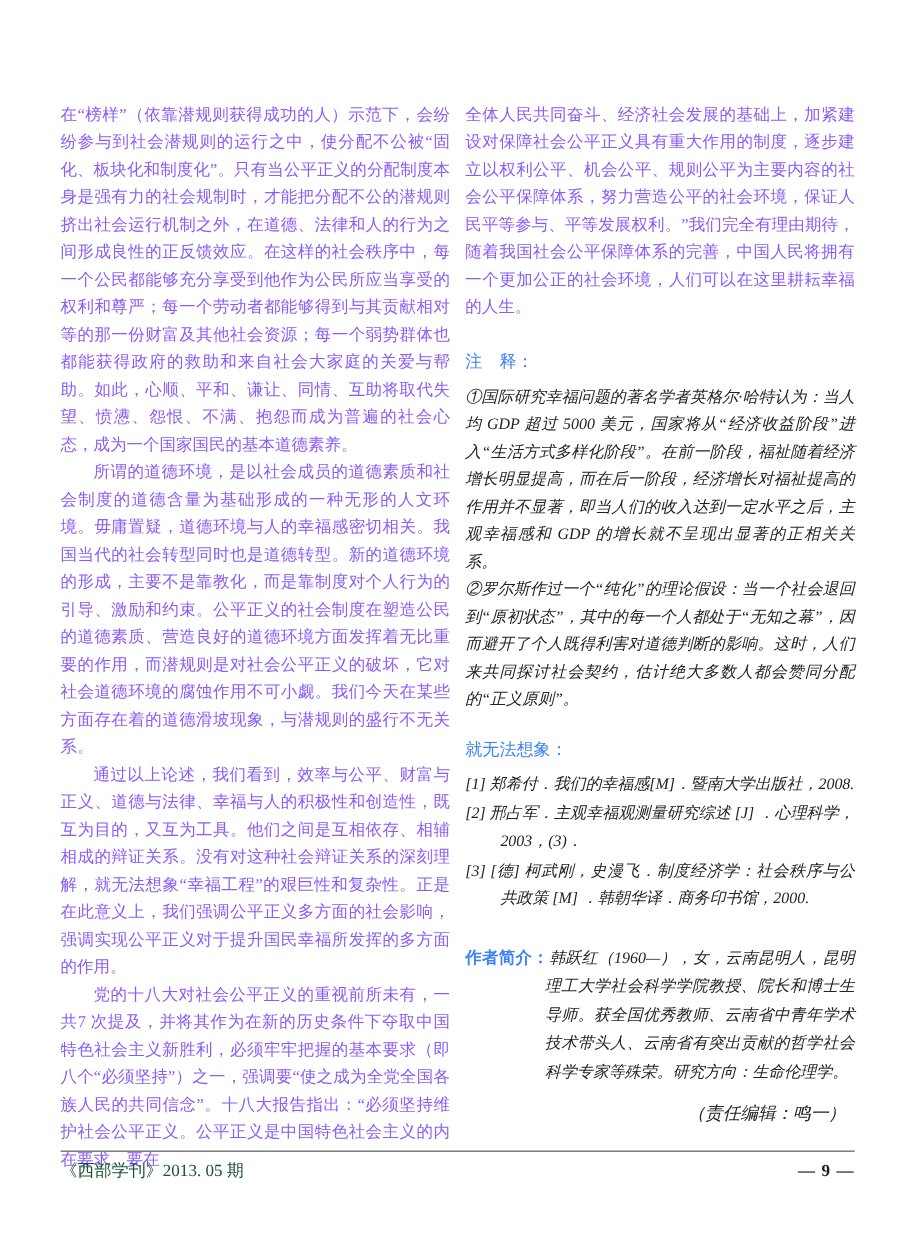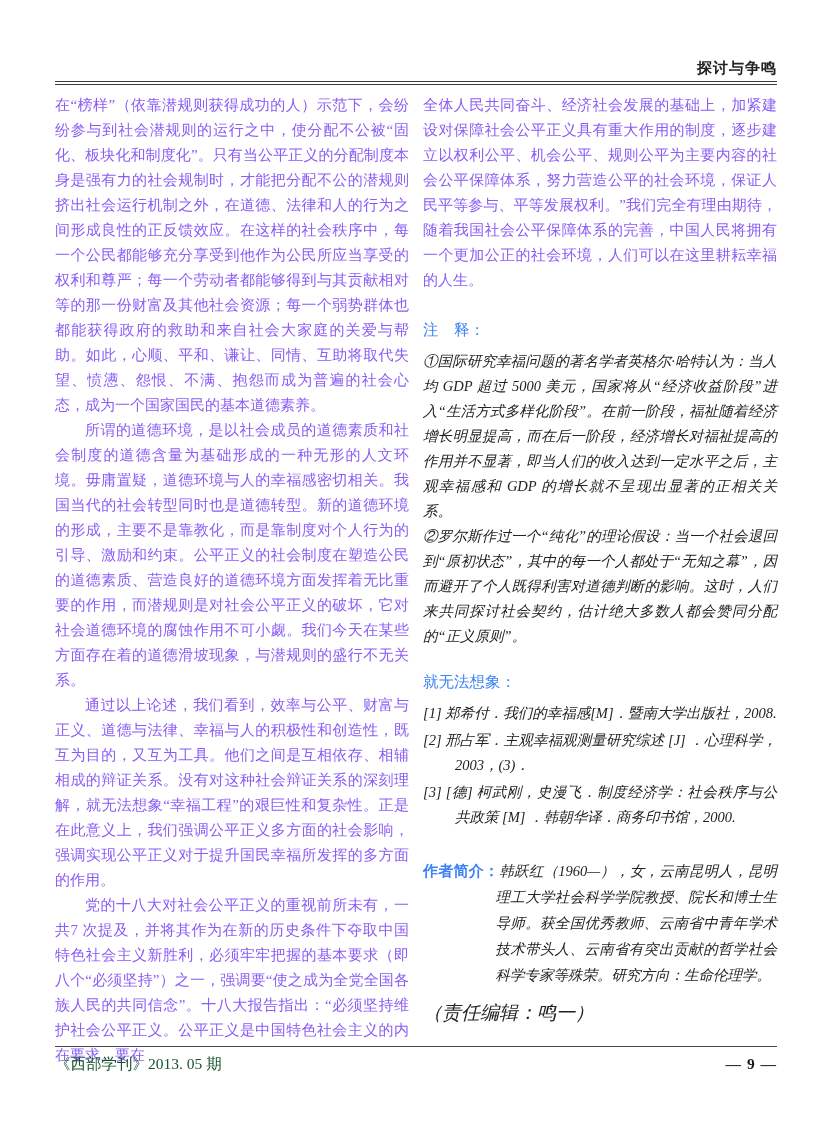--- a/index.html
+++ b/index.html
@@ -94,23 +94,23 @@
   }
   .author-label {
     font-family: "Liberation Sans", "DejaVu Sans", sans-serif;
     font-style: normal;
     font-weight: 700;
     font-size: 15px;
     color: #3b82f6;
   }
   .editor-note {
     margin-top: 12px;
-    text-align: left;
+    text-align: right;
     padding-right: 8px;
-    font-size: 19px;
+    font-size: 16px;
     line-height: 25px;
   }
   
   .footer {
     position: absolute;
     top: 1046px;
     left: 55px;
     width: 722px;
   }
   .footer-rule {
@@ -132,24 +132,20 @@
     font-weight: 700;
     color: #1c1c1c;
     letter-spacing: 1px;
   }
 </style>
 </head>
 <body>
 
 <div class="page">
 
-  <div class="header">
-    <div class="header-label">探讨与争鸣</div>
-    <div class="double-rule"></div>
-  </div>
 
   <div class="columns">
 
     <div class="col">
       <p class="body-p noindent">在“榜样”（依靠潜规则获得成功的人）示范下，会纷纷参与到社会潜规则的运行之中，使分配不公被“固化、板块化和制度化”。只有当公平正义的分配制度本身是强有力的社会规制时，才能把分配不公的潜规则挤出社会运行机制之外，在道德、法律和人的行为之间形成良性的正反馈效应。在这样的社会秩序中，每一个公民都能够充分享受到他作为公民所应当享受的权利和尊严；每一个劳动者都能够得到与其贡献相对等的那一份财富及其他社会资源；每一个弱势群体也都能获得政府的救助和来自社会大家庭的关爱与帮助。如此，心顺、平和、谦让、同情、互助将取代失望、愤懑、怨恨、不满、抱怨而成为普遍的社会心态，成为一个国家国民的基本道德素养。</p>
       <p class="body-p">所谓的道德环境，是以社会成员的道德素质和社会制度的道德含量为基础形成的一种无形的人文环境。毋庸置疑，道德环境与人的幸福感密切相关。我国当代的社会转型同时也是道德转型。新的道德环境的形成，主要不是靠教化，而是靠制度对个人行为的引导、激励和约束。公平正义的社会制度在塑造公民的道德素质、营造良好的道德环境方面发挥着无比重要的作用，而潜规则是对社会公平正义的破坏，它对社会道德环境的腐蚀作用不可小觑。我们今天在某些方面存在着的道德滑坡现象，与潜规则的盛行不无关系。</p>
       <p class="body-p">通过以上论述，我们看到，效率与公平、财富与正义、道德与法律、幸福与人的积极性和创造性，既互为目的，又互为工具。他们之间是互相依存、相辅相成的辩证关系。没有对这种社会辩证关系的深刻理解，就无法想象“幸福工程”的艰巨性和复杂性。正是在此意义上，我们强调公平正义多方面的社会影响，强调实现公平正义对于提升国民幸福所发挥的多方面的作用。</p>
       <p class="body-p">党的十八大对社会公平正义的重视前所未有，一共7 次提及，并将其作为在新的历史条件下夺取中国特色社会主义新胜利，必须牢牢把握的基本要求（即八个“必须坚持”）之一，强调要“使之成为全党全国各族人民的共同信念”。十八大报告指出：“必须坚持维护社会公平正义。公平正义是中国特色社会主义的内在要求。要在</p>
     </div>
 

